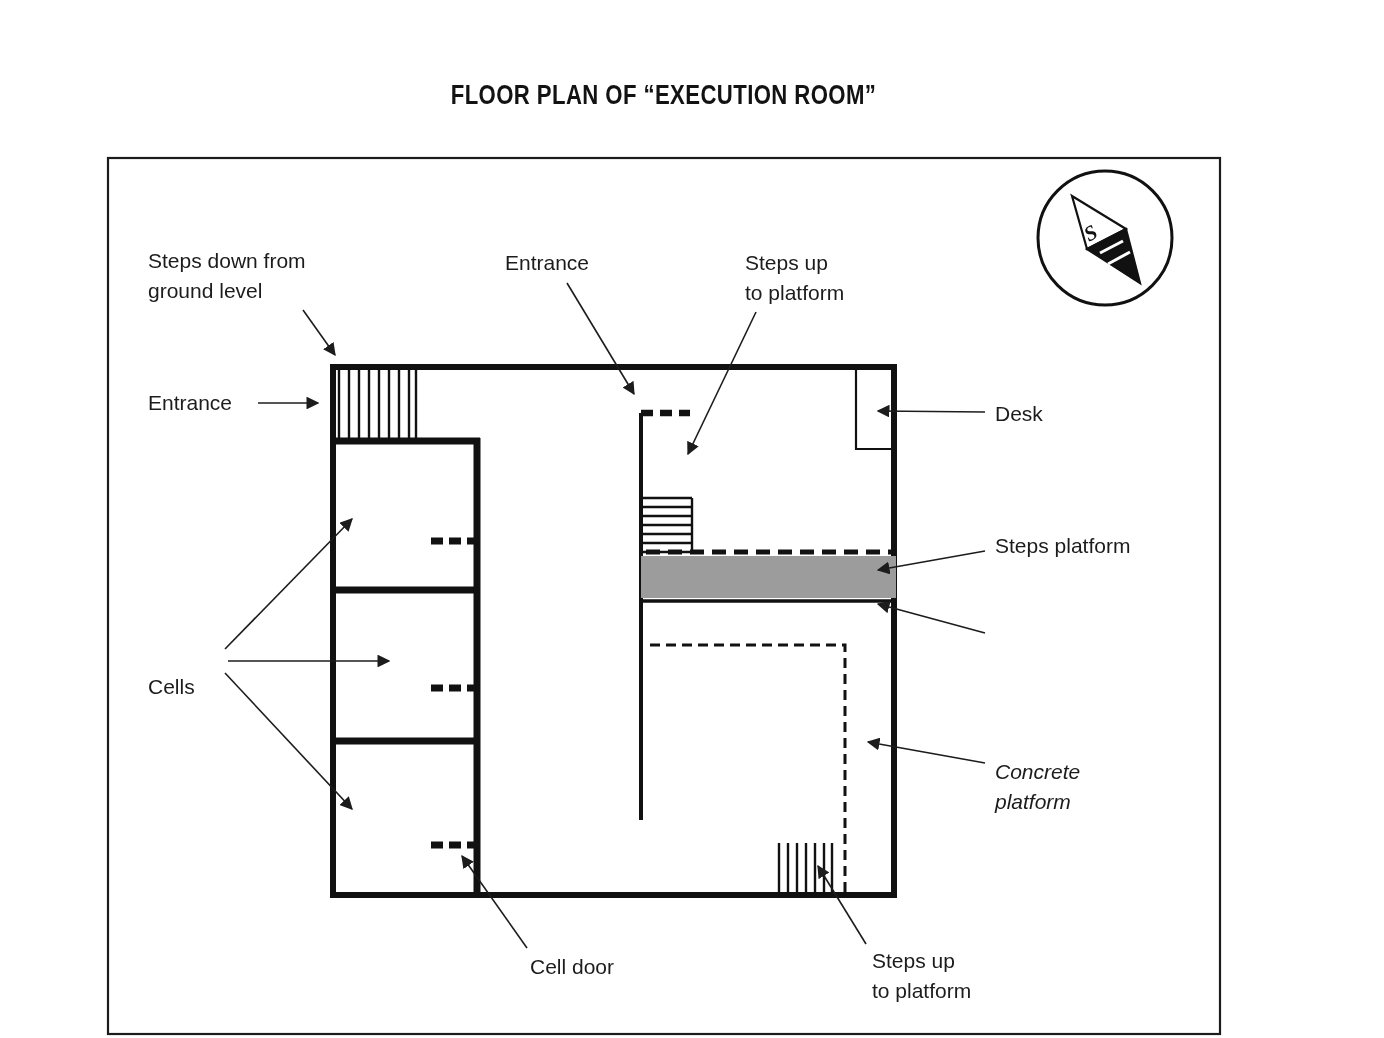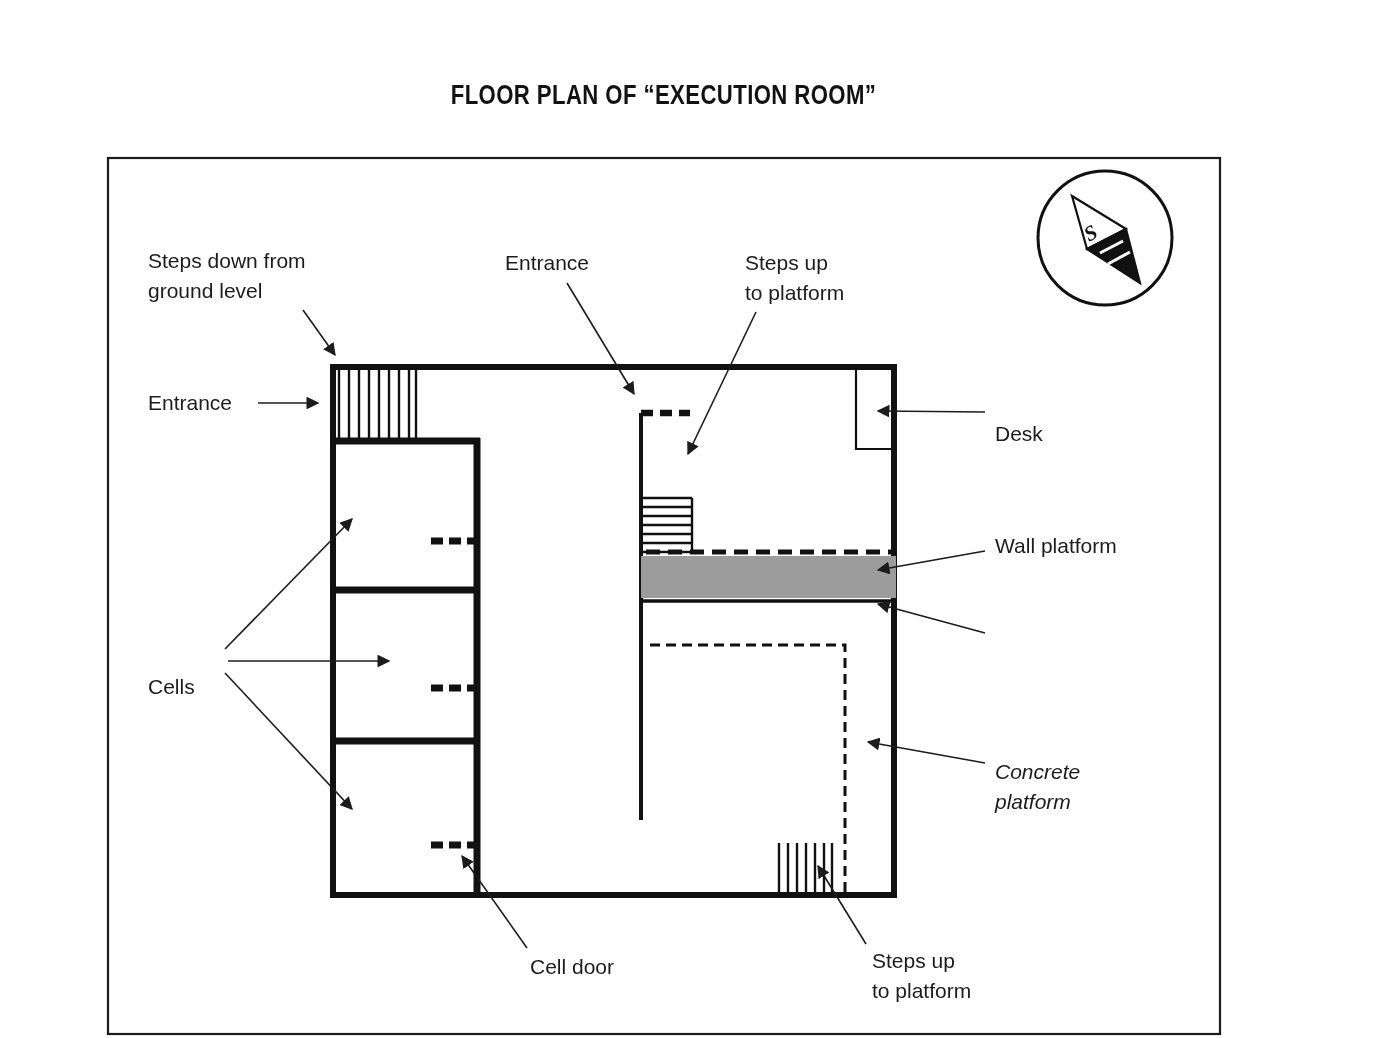--- a/index.html
+++ b/index.html
@@ -143,22 +143,22 @@
       <line x1="866" y1="944" x2="818" y2="866" marker-end="url(#arrow)"></line>
     </g>
   </svg>
 
   <div class="label" style="left:148px; top:246px;">Steps down from
 ground level</div>
   <div class="label" style="left:148px; top:388px;text-align:right;">Entrance</div>
   <div class="label" style="left:505px; top:248px;">Entrance</div>
   <div class="label" style="left:745px; top:248px;">Steps up
 to platform</div>
-  <div class="label" style="left:995px; top:419px;">Desk</div>
-  <div class="label" style="left:995px; top:531px;">Wall platform</div>
+  <div class="label" style="left:995px; top:399px;">Desk</div>
+  <div class="label" style="left:995px; top:531px;">Steps platform</div>
   <div class="label" style="left:148px; top:648px;margin-top:24px;">Cells</div>
   <div class="label" style="left:995px; top:757px;font-style:italic;">Concrete
 platform</div>
   <div class="label" style="left:530px; top:952px;">Cell door</div>
   <div class="label" style="left:872px; top:946px;">Steps up
 to platform</div>
 
 </div>
 
 </body></html>

